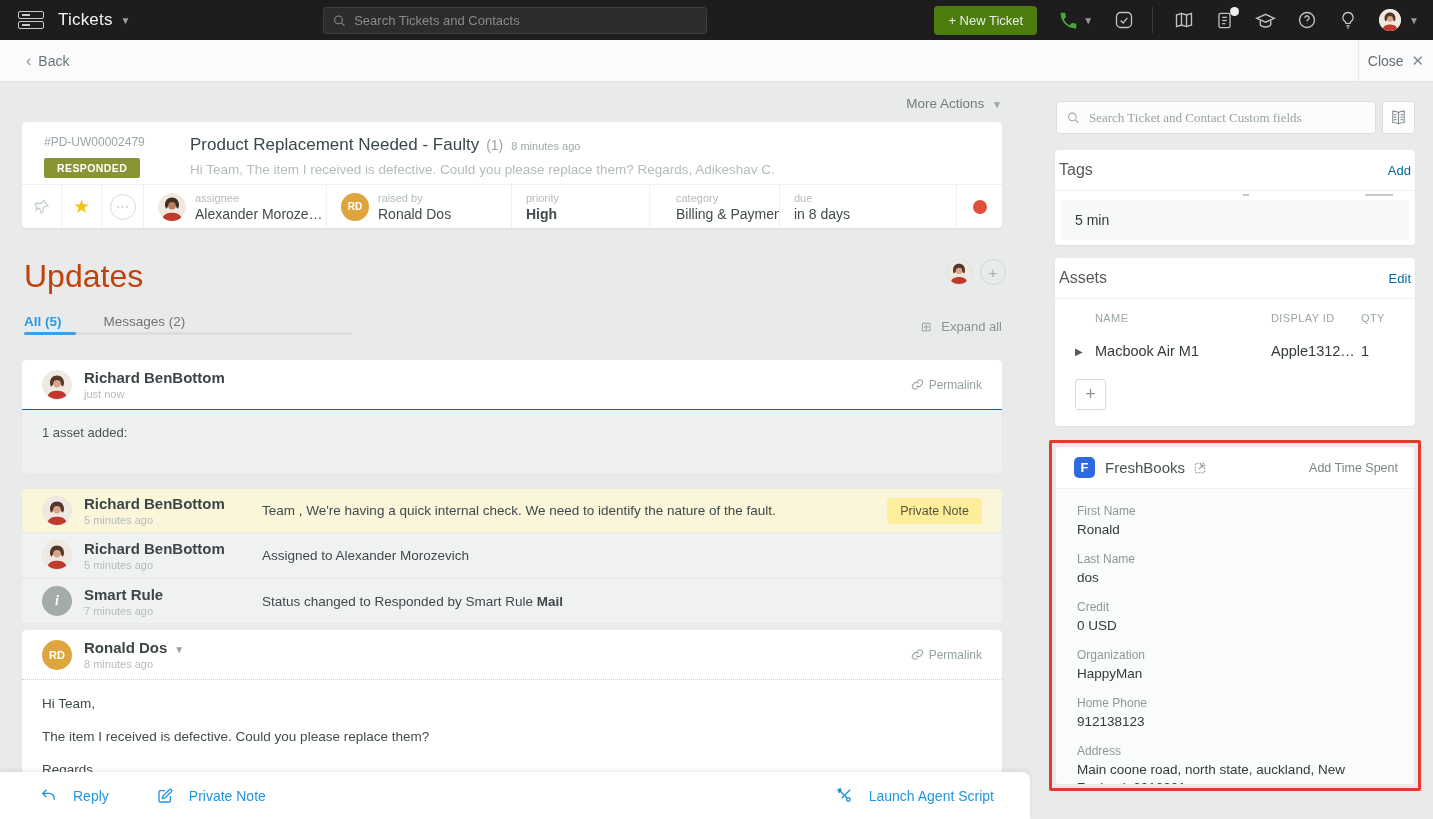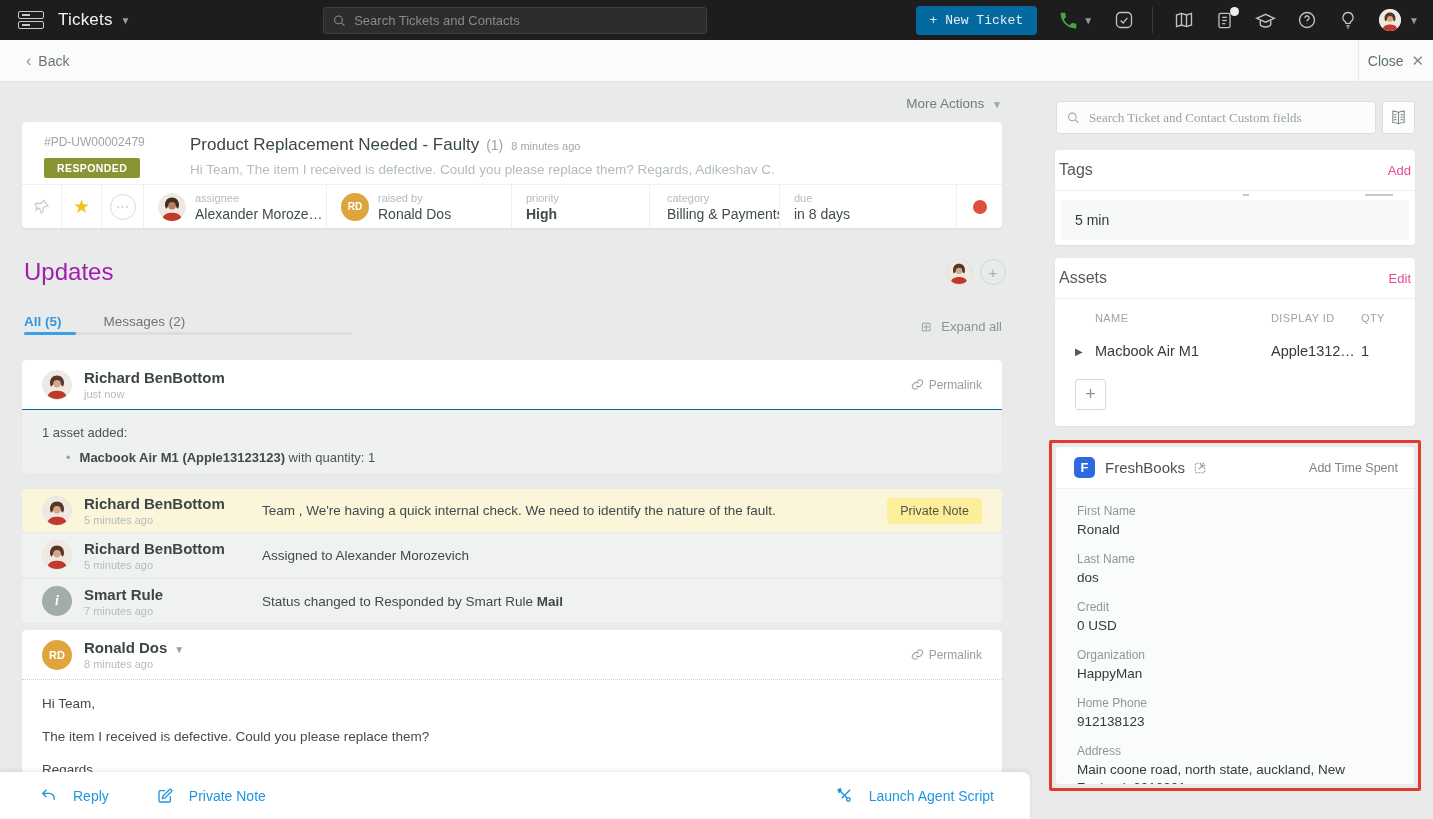--- a/index.html
+++ b/index.html
@@ -15,21 +15,21 @@
   .topbar { position:absolute; top:0; left:0; width:1433px; height:40px; background:#1d1d1d; display:flex; align-items:center; z-index:30; }
   .logo-icon { width:26px; height:18px; margin-left:18px; display:flex; flex-direction:column; justify-content:space-between; }
   .logo-icon span { display:block; height:8px; border:1.5px solid #c9c9c9; border-radius:2px; position:relative; }
   .logo-icon span::before { content:""; position:absolute; left:3px; top:2px; width:8px; height:1.5px; background:#c9c9c9; }
   .app-title { color:#f2f2f2; font-size:17px; margin-left:14px; letter-spacing:.2px; }
   .caret { display:inline-block; margin-left:8px; color:#9a9a9a; font-size:10px; }
   .top-search { position:absolute; left:323px; top:7px; width:384px; height:27px; background:#2d2d2d; border:1px solid #3e3e3e; border-radius:3px; display:flex; align-items:center; padding:0 9px; }
   .top-search input { background:transparent; border:none; outline:none; color:#cfcfcf; font-size:13px; margin-left:8px; width:100%; font-family:"Liberation Sans", sans-serif; }
   .top-search input::placeholder { color:#8a8a8a; }
   .top-right { margin-left:auto; display:flex; align-items:center; padding-right:14px; }
-  .new-ticket-btn { background:#0369a1; color:#ebebeb; font-size:13px; padding:7px 14px; border-radius:4px; border:none; cursor:pointer; font-family:Liberation Mono, monospace; }
+  .new-ticket-btn { background:#4d7c0f; color:#ebebeb; font-size:13px; padding:7px 14px; border-radius:4px; border:none; cursor:pointer; font-family:Liberation Sans, sans-serif; }
   .tb-icon { margin-left:21px; display:flex; align-items:center; color:#c2c2c2; }
   .tb-divider { width:1px; height:26px; background:#3c3c3c; margin-left:18px; }
   .avatar-sm { width:22px; height:22px; border-radius:50%; overflow:hidden; background:#efe9e2; }
 
   
   .subbar { position:absolute; top:40px; left:0; width:1433px; height:42px; background:#fbfbfb; border-bottom:1px solid #e4e6e6; display:flex; align-items:center; z-index:25; }
   .back-link { margin-left:26px; color:#66757a; font-size:14px; display:flex; align-items:center; cursor:pointer; }
   .back-link .chev { font-size:16px; margin-right:7px; color:#8a9699; }
   .close-box { margin-left:auto; height:100%; border-left:1px solid #e7e9e9; width:75px; display:flex; align-items:center; justify-content:center; color:#5f7076; font-size:14px; cursor:pointer; }
   .close-box .x { margin-left:8px; color:#7d8d91; font-size:15px; }
@@ -55,21 +55,21 @@
   .prop-cell:last-child { border-right:none; }
   .prop-lab { color:#b3bcbc; font-size:11px; }
   .prop-val { color:#414c4e; font-size:14px; margin-top:2px; white-space:nowrap; }
   .rd-avatar { width:28px; height:28px; border-radius:50%; background:#dfa53d; color:#fff; font-size:10px; font-weight:bold; display:flex; align-items:center; justify-content:center; flex:none; }
   .person-avatar { width:28px; height:28px; border-radius:50%; flex:none; overflow:hidden; }
   .prop-txt { margin-left:9px; overflow:hidden; }
   .ellipsis-btn { width:26px; height:26px; border:1px solid #d7dcdc; border-radius:50%; color:#b5bcbc; font-size:13px; display:flex; align-items:center; justify-content:center; cursor:pointer; }
   .star-icon { color:#f2c21f; font-size:19px; cursor:pointer; }
   .dot-red { width:14px; height:14px; border-radius:50%; }
 
-  .updates-heading { position:absolute; left:24px; top:258px; font-size:24px; font-weight:400; color:#a21caf; }
+  .updates-heading { position:absolute; left:24px; top:258px; font-size:32px; font-weight:400; color:#c2410c; }
   .updates-people { position:absolute; left:946px; top:259px; display:flex; align-items:center; }
   .circle-avatar { width:26px; height:26px; border-radius:50%; border:1px solid #d9dddd; overflow:hidden; background:#fff; }
   .plus-circle { width:26px; height:26px; border-radius:50%; border:1px solid #cfd5d5; color:#a8b1b1; font-size:15px; display:flex; align-items:center; justify-content:center; margin-left:8px; cursor:pointer; }
 
   .tabs { position:absolute; left:24px; top:308px; display:flex;margin-top:6px; }
   .tab { font-size:13.5px; color:#737373; margin-right:42px; padding-bottom:12px; cursor:pointer; }
   .tab.active { color:#2d9ae3; font-weight:bold; }
   .tab-track { position:absolute; left:24px; top:332px; width:328px; height:3px; background:#dcdede; border-radius:2px; }
   .tab-track .fill { position:absolute; left:0; top:0; width:52px; height:3px; background:#3ba0e8; border-radius:2px; }
   .expand-all { position:absolute; left:880px; top:319px; width:122px; text-align:right; color:#8a9496; font-size:13px; cursor:pointer; }
@@ -110,21 +110,21 @@
 
   
   .sb-search { position:absolute; left:1056px; top:101px; width:320px; height:33px; background:#fcfcfc; border:1px solid #dcdfdf; border-radius:3px; display:flex; align-items:center; padding:0 10px; }
   .sb-search input { border:none; outline:none; background:transparent; font-size:13px; color:#5a6668; margin-left:9px; width:100%; font-family:Liberation Serif, serif; }
   .sb-search input::placeholder { color:#98a4a6; }
   .sb-search-btn { position:absolute; left:1382px; top:101px; width:33px; height:33px; background:#fdfdfd; border:1px solid #dcdfdf; border-radius:3px; display:flex; align-items:center; justify-content:center; color:#7e8c8e; cursor:pointer; }
 
   .sb-card { position:absolute; left:1055px; width:360px; background:#fff; border-radius:4px; box-shadow:0 1px 2px rgba(0,0,0,.05); }
   .sb-card-head { display:flex; align-items:center; padding:11px 4px; border-bottom:1px solid #eeefef; }
   .sb-card-title { color:#57595b; font-size:16px; }
-  .sb-card-action { margin-left:auto; color:#ec4899; font-size:13px; cursor:pointer; }
+  .sb-card-action { margin-left:auto; color:#0369a1; font-size:13px; cursor:pointer; }
   .clip-strip { height:9px; overflow:hidden; position:relative; }
   .clip-strip i { position:absolute; top:3px; height:2px; background:#c3c8c8; }
   .tag-row { background:#f7f8f8; margin:0 6px 7px 6px; border-radius:3px; padding:12px 14px; color:#333b3d; font-size:14px; }
 
   .asset-table { padding:13px 20px 0 20px; }
   .asset-cols { display:flex; color:#9aa4a6; font-size:11px; letter-spacing:.4px; }
   .asset-cols .c1 { width:196px; padding-left:20px; }
   .asset-cols .c2 { width:90px; }
   .asset-row { display:flex; align-items:center; margin-top:19px; color:#333b3d; font-size:14.5px; }
   .asset-row .caret-r { color:#555c5e; font-size:10px; width:20px; }
@@ -292,21 +292,21 @@
         <div class="prop-val">Ronald Dos</div>
       </span>
     </div>
     <div class="prop-cell wide" style="width:138px;">
       <span class="prop-txt" style="margin-left:0;">
         <div class="prop-lab">priority</div>
         <div class="prop-val" style="font-weight:bold;">High</div>
       </span>
     </div>
     <div class="prop-cell wide" style="width:130px;">
-      <span class="prop-txt" style="margin-left:3px;">
+      <span class="prop-txt" style="margin-left:12px;">
         <div class="prop-lab">category</div>
         <div class="prop-val">Billing &amp; Payments</div>
       </span>
     </div>
     <div class="prop-cell wide" style="width:177px;">
       <span class="prop-txt" style="margin-left:0;">
         <div class="prop-lab">due</div>
         <div class="prop-val">in 8 days</div>
       </span>
     </div>
@@ -358,23 +358,20 @@
     <span class="permalink">
       <svg width="13" height="13" viewBox="0 0 24 24" fill="none" stroke="#95a0a0" stroke-width="2">
           <path d="M10 14a5 5 0 0 0 7.5.5l3-3a5 5 0 0 0-7-7l-1.7 1.7"></path>
           <path d="M14 10a5 5 0 0 0-7.5-.5l-3 3a5 5 0 0 0 7 7l1.7-1.7"></path>
         </svg>
       <span>Permalink</span>
     </span>
   </div>
   <div class="asset-body">
     <div class="asset-intro">1 asset added:</div>
-    <div class="asset-bullet">
-      <span class="bdot">•</span><span class="asset-bold">Macbook Air M1 (Apple13123123)</span><span> with quantity: 1</span>
-    </div>
   </div>
 </div>
 
 <div class="mini-row" style="top:489px; background:#fbf6d9;">
   <span class="upd-avatar">
     <svg width="28" height="28" viewBox="0 0 32 32">
         <circle cx="16" cy="16" r="16" fill="#efe9e2"></circle>
         <path d="M16 5c-5 0-8 3.5-8 8.5 0 2 .5 3.5 1.5 4.5 2-2 2-4 6.5-4s4.5 2 6.5 4c1-1 1.5-2.5 1.5-4.5C24 8.5 21 5 16 5z" fill="#53382b"></path>
         <circle cx="16" cy="14.5" r="4.3" fill="#d9a687"></circle>
         <path d="M5 29c2-5.5 6.5-6.5 11-6.5S25 23.5 27 29a16 16 0 0 1-22 0z" fill="#c0392b"></path>

